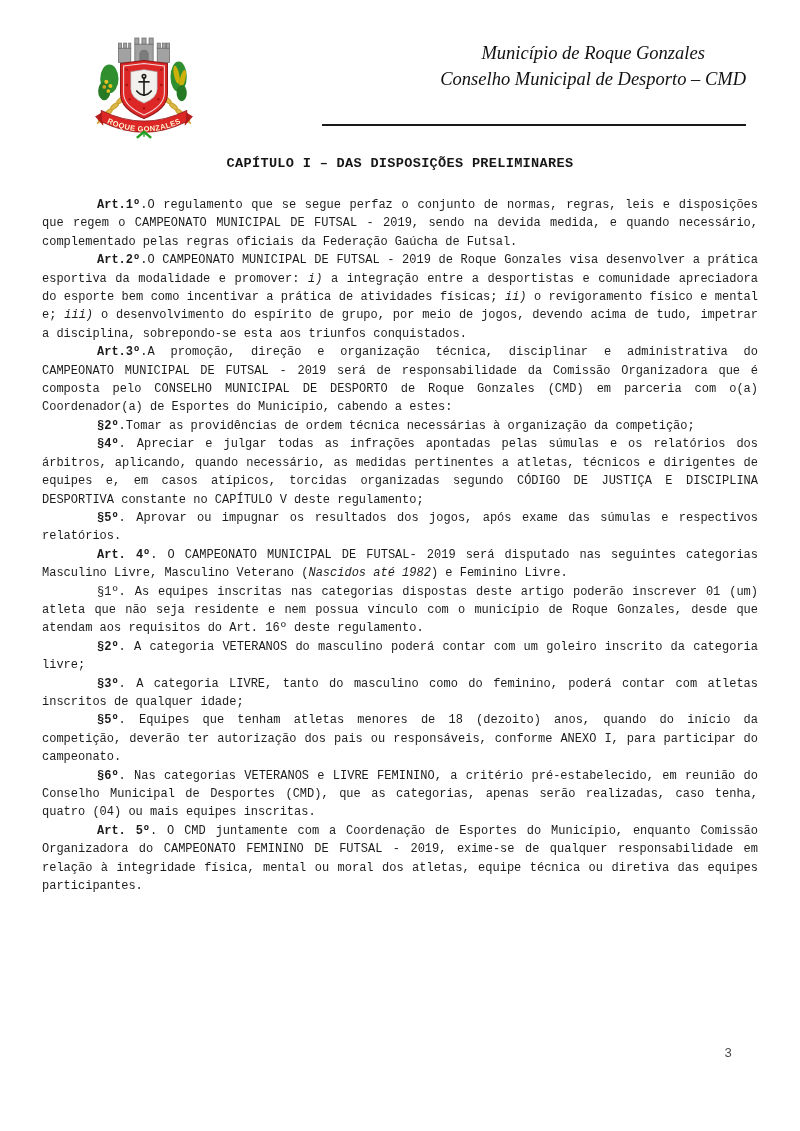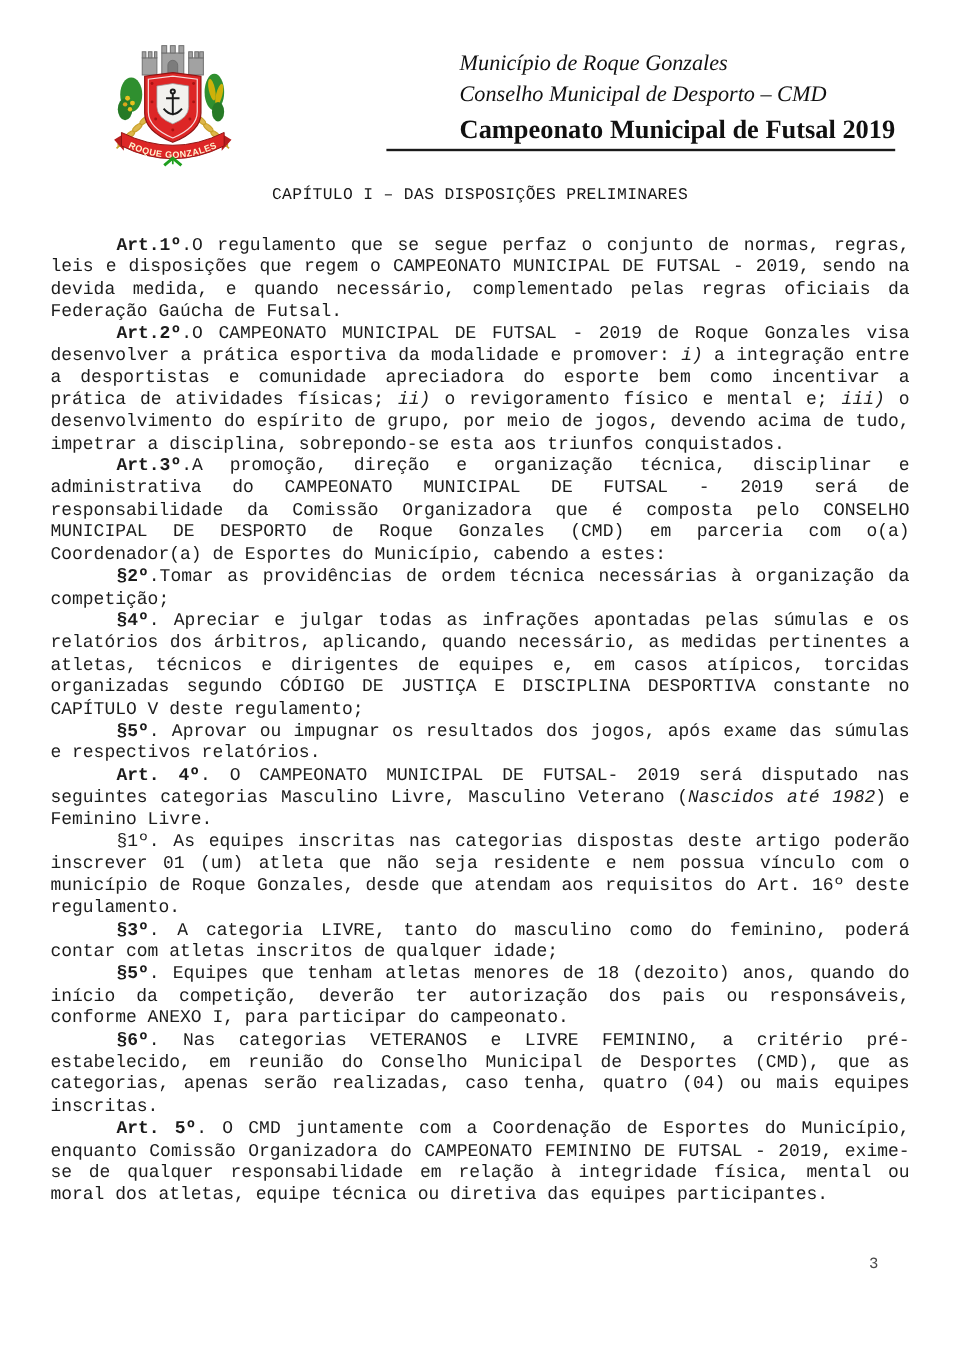--- a/index.html
+++ b/index.html
@@ -7,36 +7,36 @@
     position:relative;
     width:800px;height:1131px;
     background:#ffffff;
     margin:0 auto;
     overflow:hidden;
     font-family:"Liberation Mono",monospace;
   }
   
   .logo{position:absolute;left:86px;top:36px;width:116px;height:108px;}
   .header-text{
-    position:absolute;right:54px;top:40px;text-align:left;
+    position:absolute;right:54px;top:40px;text-align:center;
     font-family:"Liberation Serif",serif;color:#111;
   }
   .header-line{font-style:italic;font-size:18.5px;line-height:26px;}
   .header-title{font-weight:bold;font-size:22px;line-height:31px;}
   .header-rule{position:absolute;left:322px;top:124px;width:424px;height:2px;background:#1a1a1a;}
   
   .chapter-title{
     position:absolute;left:0;top:155px;width:100%;
-    text-align:center;font-weight:normal;font-size:13.6px;line-height:17px;
+    text-align:center;font-weight:bold;font-size:13.6px;line-height:17px;
     color:#161616;letter-spacing:.3px;
   }
   
   .doc-body{
     position:absolute;left:42px;top:196px;width:716px;
-    font-size:15px;line-height:18.4px;color:#1c1c1c;
+    font-size:12px;line-height:18.4px;color:#1c1c1c;
     text-align:justify;
   }
   .para{margin:0;text-indent:55px;}
   .bold{font-weight:bold;}
   .italic{font-style:italic;}
   .underline{}
   
   .page-number{
     position:absolute;right:68px;top:1046px;
     font-size:13px;color:#4a4a4a;
@@ -129,35 +129,35 @@
 
     <g stroke="#1f9f1f" stroke-width="2.4" fill="none">
       <path d="M49,100 L56,94 L63,100"></path>
       <line x1="56" y1="94" x2="56" y2="99" stroke-width="1.4"></line>
     </g>
   </svg>
 
   <div class="header-text">
     <div class="header-line">Município de Roque Gonzales</div>
     <div class="header-line">Conselho Municipal de Desporto – CMD</div>
-    <div class="header-title">Campeonato Municipal de Futsal 2019</div>
   </div>
   <div class="header-rule"></div>
 
   <div class="chapter-title">CAPÍTULO I – DAS DISPOSIÇÕES PRELIMINARES</div>
 
   <div class="doc-body">
       <p class="para"><span class="bold">Art.1º</span><span>.O regulamento que se segue perfaz o conjunto de normas, regras, leis e disposições que regem o CAMPEONATO MUNICIPAL DE FUTSAL - 2019, sendo na devida medida, e quando necessário, complementado pelas regras oficiais da Federação Gaúcha de Futsal.</span></p>
       <p class="para"><span class="bold">Art.2º</span><span>.O CAMPEONATO MUNICIPAL DE FUTSAL - 2019 de Roque Gonzales visa desenvolver a prática esportiva da modalidade e promover: </span><span class="italic">i)</span><span> a integração entre a desportistas e comunidade apreciadora do esporte bem como incentivar a prática de atividades físicas; </span><span class="italic">ii)</span><span> o revigoramento físico e mental e; </span><span class="italic">iii)</span><span> o desenvolvimento do espírito de grupo, por meio de jogos, devendo acima de tudo, impetrar a disciplina, sobrepondo-se esta aos triunfos conquistados.</span></p>
       <p class="para"><span class="bold">Art.3º</span><span>.A promoção, direção e organização técnica, disciplinar e administrativa do CAMPEONATO MUNICIPAL DE FUTSAL - 2019 será de responsabilidade da Comissão Organizadora que é composta pelo CONSELHO MUNICIPAL DE DESPORTO de Roque Gonzales (CMD) em parceria com o(a) Coordenador(a) de Esportes do Município, cabendo a estes:</span></p>
       <p class="para"><span class="bold">§2º</span><span>.Tomar as providências de ordem técnica necessárias à organização da competição;</span></p>
       <p class="para"><span class="bold">§4º</span><span>. Apreciar e julgar todas as infrações apontadas pelas súmulas e os relatórios dos árbitros, aplicando, quando necessário, as medidas pertinentes a atletas, técnicos e dirigentes de equipes e, em casos atípicos, torcidas organizadas segundo CÓDIGO DE JUSTIÇA E DISCIPLINA DESPORTIVA constante no CAPÍTULO V deste regulamento;</span></p>
       <p class="para"><span class="bold">§5º</span><span>. Aprovar ou impugnar os resultados dos jogos, após exame das súmulas e respectivos relatórios.</span></p>
       <p class="para"><span class="bold">Art. 4º</span><span>. O CAMPEONATO MUNICIPAL DE FUTSAL- 2019 será disputado nas seguintes categorias </span><span class="underline">Masculino Livre, Masculino Veterano (</span><span class="underline italic">Nascidos até 1982</span><span class="underline">) e Feminino Livre.</span></p>
       <p class="para"><span>§1º. As equipes inscritas nas categorias dispostas deste artigo poderão inscrever 01 (um) atleta que não seja residente e nem possua vínculo com o município de Roque Gonzales, desde que atendam aos requisitos do Art. 16º deste regulamento.</span></p>
+      <p class="para"><span class="bold">§2º</span><span>. A categoria VETERANOS do masculino poderá contar com um goleiro inscrito da categoria livre;</span></p>
       <p class="para"><span class="bold">§3º</span><span>. A categoria LIVRE, tanto do masculino como do feminino, poderá contar com atletas inscritos de qualquer idade;</span></p>
       <p class="para"><span class="bold">§5º</span><span>. Equipes que tenham atletas menores de 18 (dezoito) anos, quando do início da competição, deverão ter autorização dos pais ou responsáveis, conforme ANEXO I, para participar do campeonato.</span></p>
       <p class="para"><span class="bold">§6º</span><span>. Nas categorias VETERANOS e LIVRE FEMININO, a critério pré-estabelecido, em reunião do Conselho Municipal de Desportes (CMD), que as categorias, apenas serão realizadas, caso tenha, quatro (04) ou mais equipes inscritas.</span></p>
       <p class="para"><span class="bold">Art. 5º</span><span>. O CMD juntamente com a Coordenação de Esportes do Município, enquanto Comissão Organizadora do CAMPEONATO FEMININO DE FUTSAL - 2019, exime-se de qualquer responsabilidade em relação à integridade física, mental ou moral dos atletas, equipe técnica ou diretiva das equipes participantes.</span></p>
     </div>
 
   <div class="page-number">3</div>
 
 </div>
 

